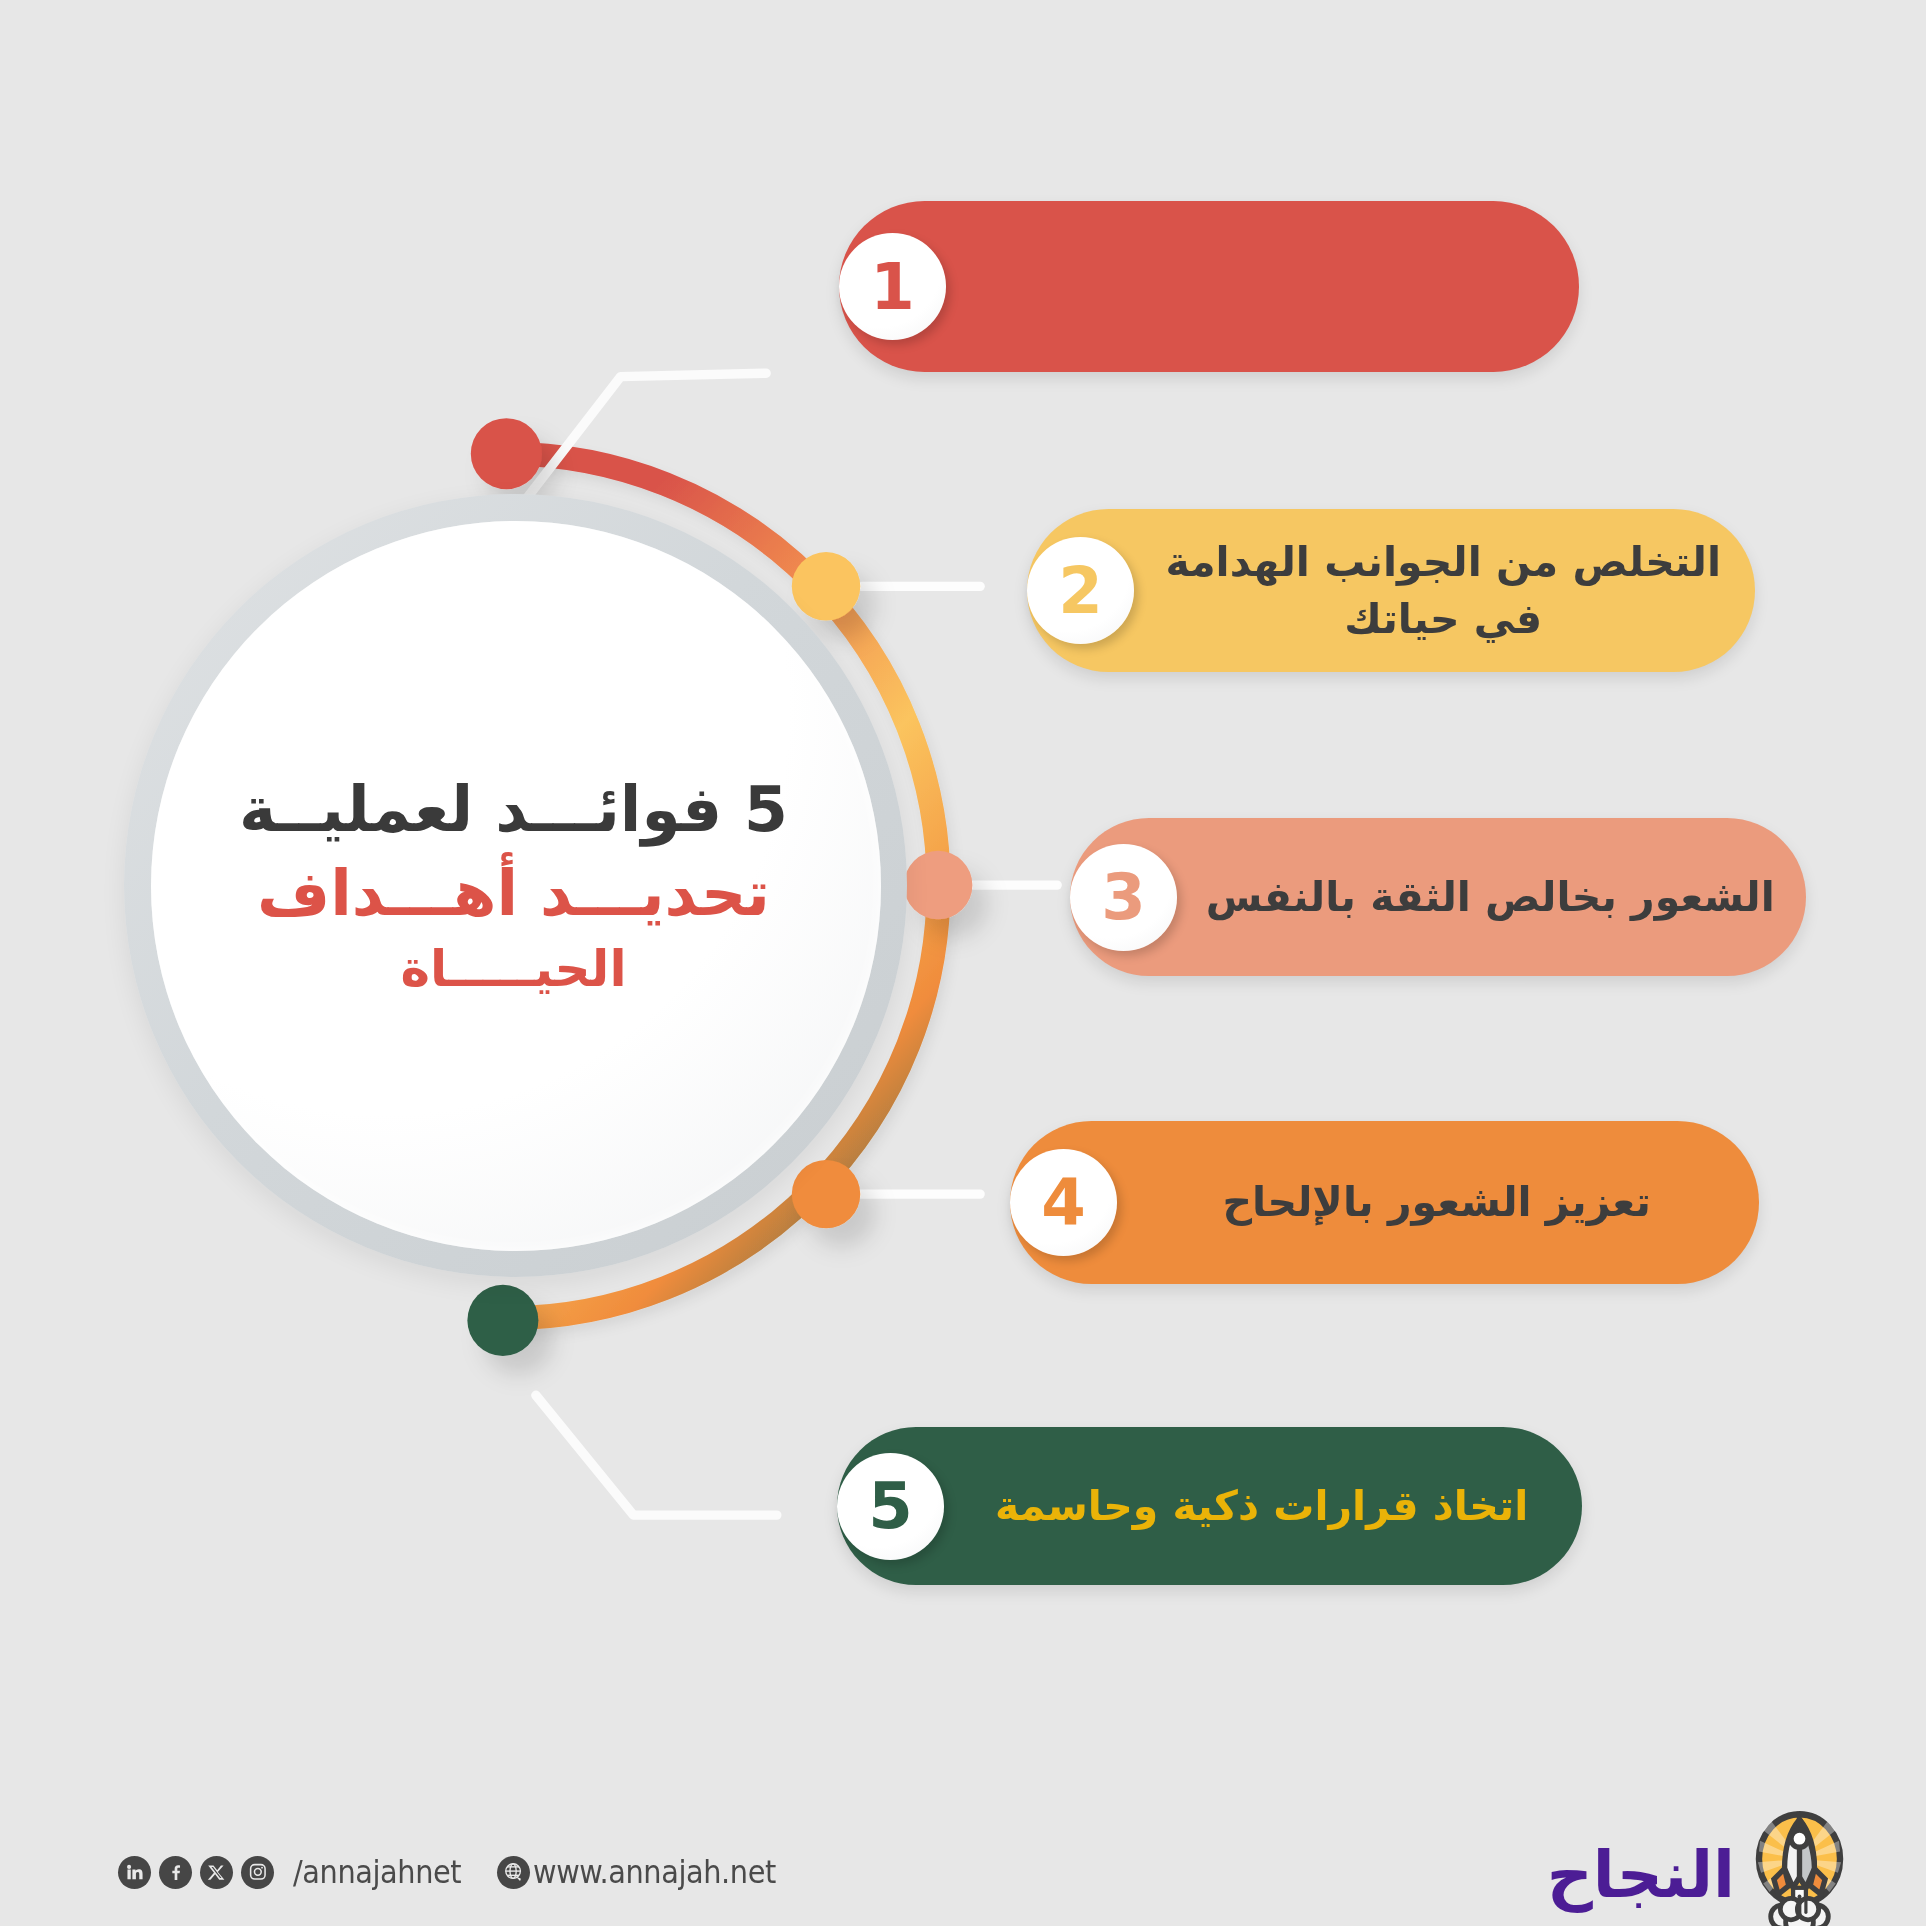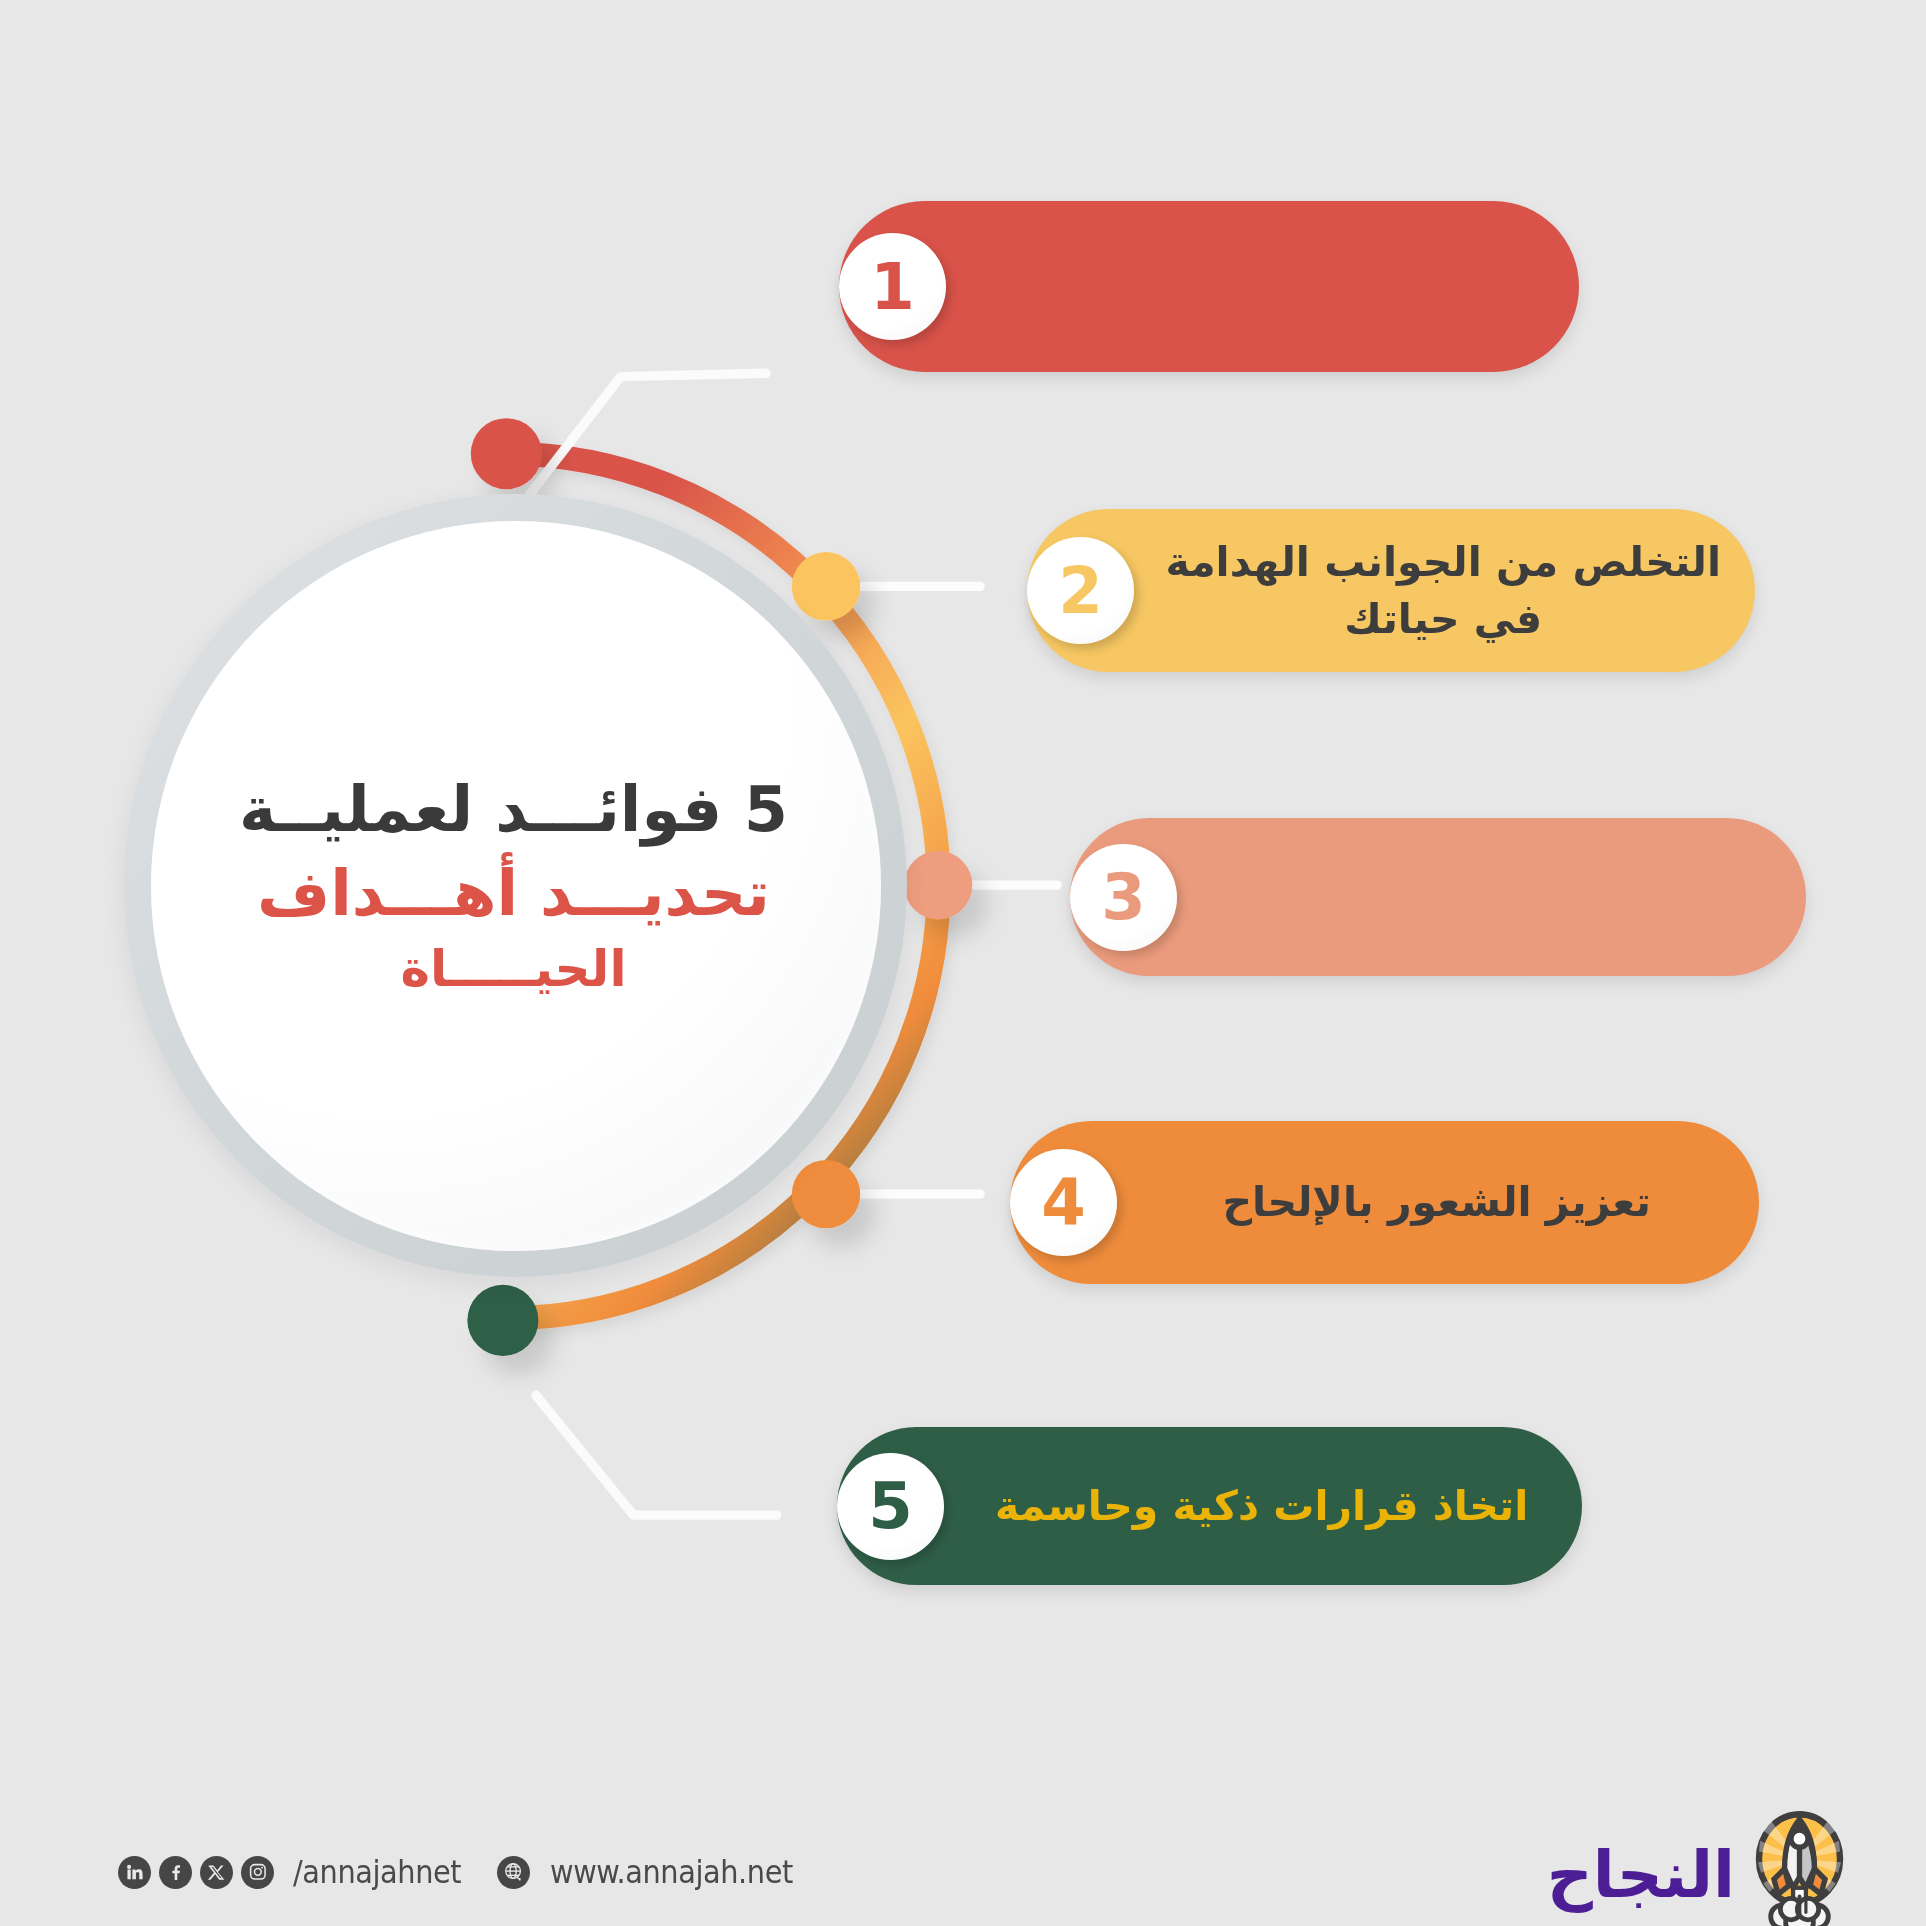--- a/index.html
+++ b/index.html
@@ -136,21 +136,21 @@
   .handle{
     margin-left:11px;
     font-size:32px;
     color:#4a4a4a;
     font-family:"DejaVu Sans Condensed","Liberation Sans",sans-serif;
     letter-spacing:-0.4px;
   }
   .web-row{
     position:absolute;
     left:497px; top:1853px;
-    display:flex;align-items:center;gap:20px;
+    display:flex;align-items:center;gap:3px;
     direction:ltr;
   }
   .web-url{
     font-size:32px;color:#4a4a4a;
     font-family:"DejaVu Sans Condensed","Liberation Sans",sans-serif;
     letter-spacing:-0.4px;
   }
   .brand{
     position:absolute;
     right:73px; top:1811px;
@@ -220,20 +220,21 @@
     <div class="badge" style="color: rgb(217, 83, 74);">1</div>
   </div>
 
   <div class="pill" id="pill-2" style="background: rgb(246, 199, 98);">
     <div class="badge" style="color: rgb(246, 199, 98);">2</div>
     <div class="ptext" style="color: rgb(61, 61, 61);">التخلص من الجوانب الهدامة في حياتك</div>
   </div>
 
   <div class="pill" id="pill-3" style="background: rgb(235, 155, 125);">
     <div class="badge" style="color: rgb(235, 155, 125);">3</div>
+    <div class="ptext" style="color: rgb(61, 61, 61);">الشعور بخالص الثقة بالنفس</div>
   </div>
 
   <div class="pill" id="pill-4" style="background: rgb(238, 140, 60);">
     <div class="badge" style="color: rgb(238, 140, 60);">4</div>
     <div class="ptext" style="color: rgb(61, 61, 61);">تعزيز الشعور بالإلحاح</div>
   </div>
 
   <div class="pill" id="pill-5" style="background: rgb(47, 94, 71);">
     <div class="badge" style="color: rgb(47, 94, 71);">5</div>
     <div class="ptext" style="color: #eab308;">اتخاذ قرارات ذكية وحاسمة</div>

